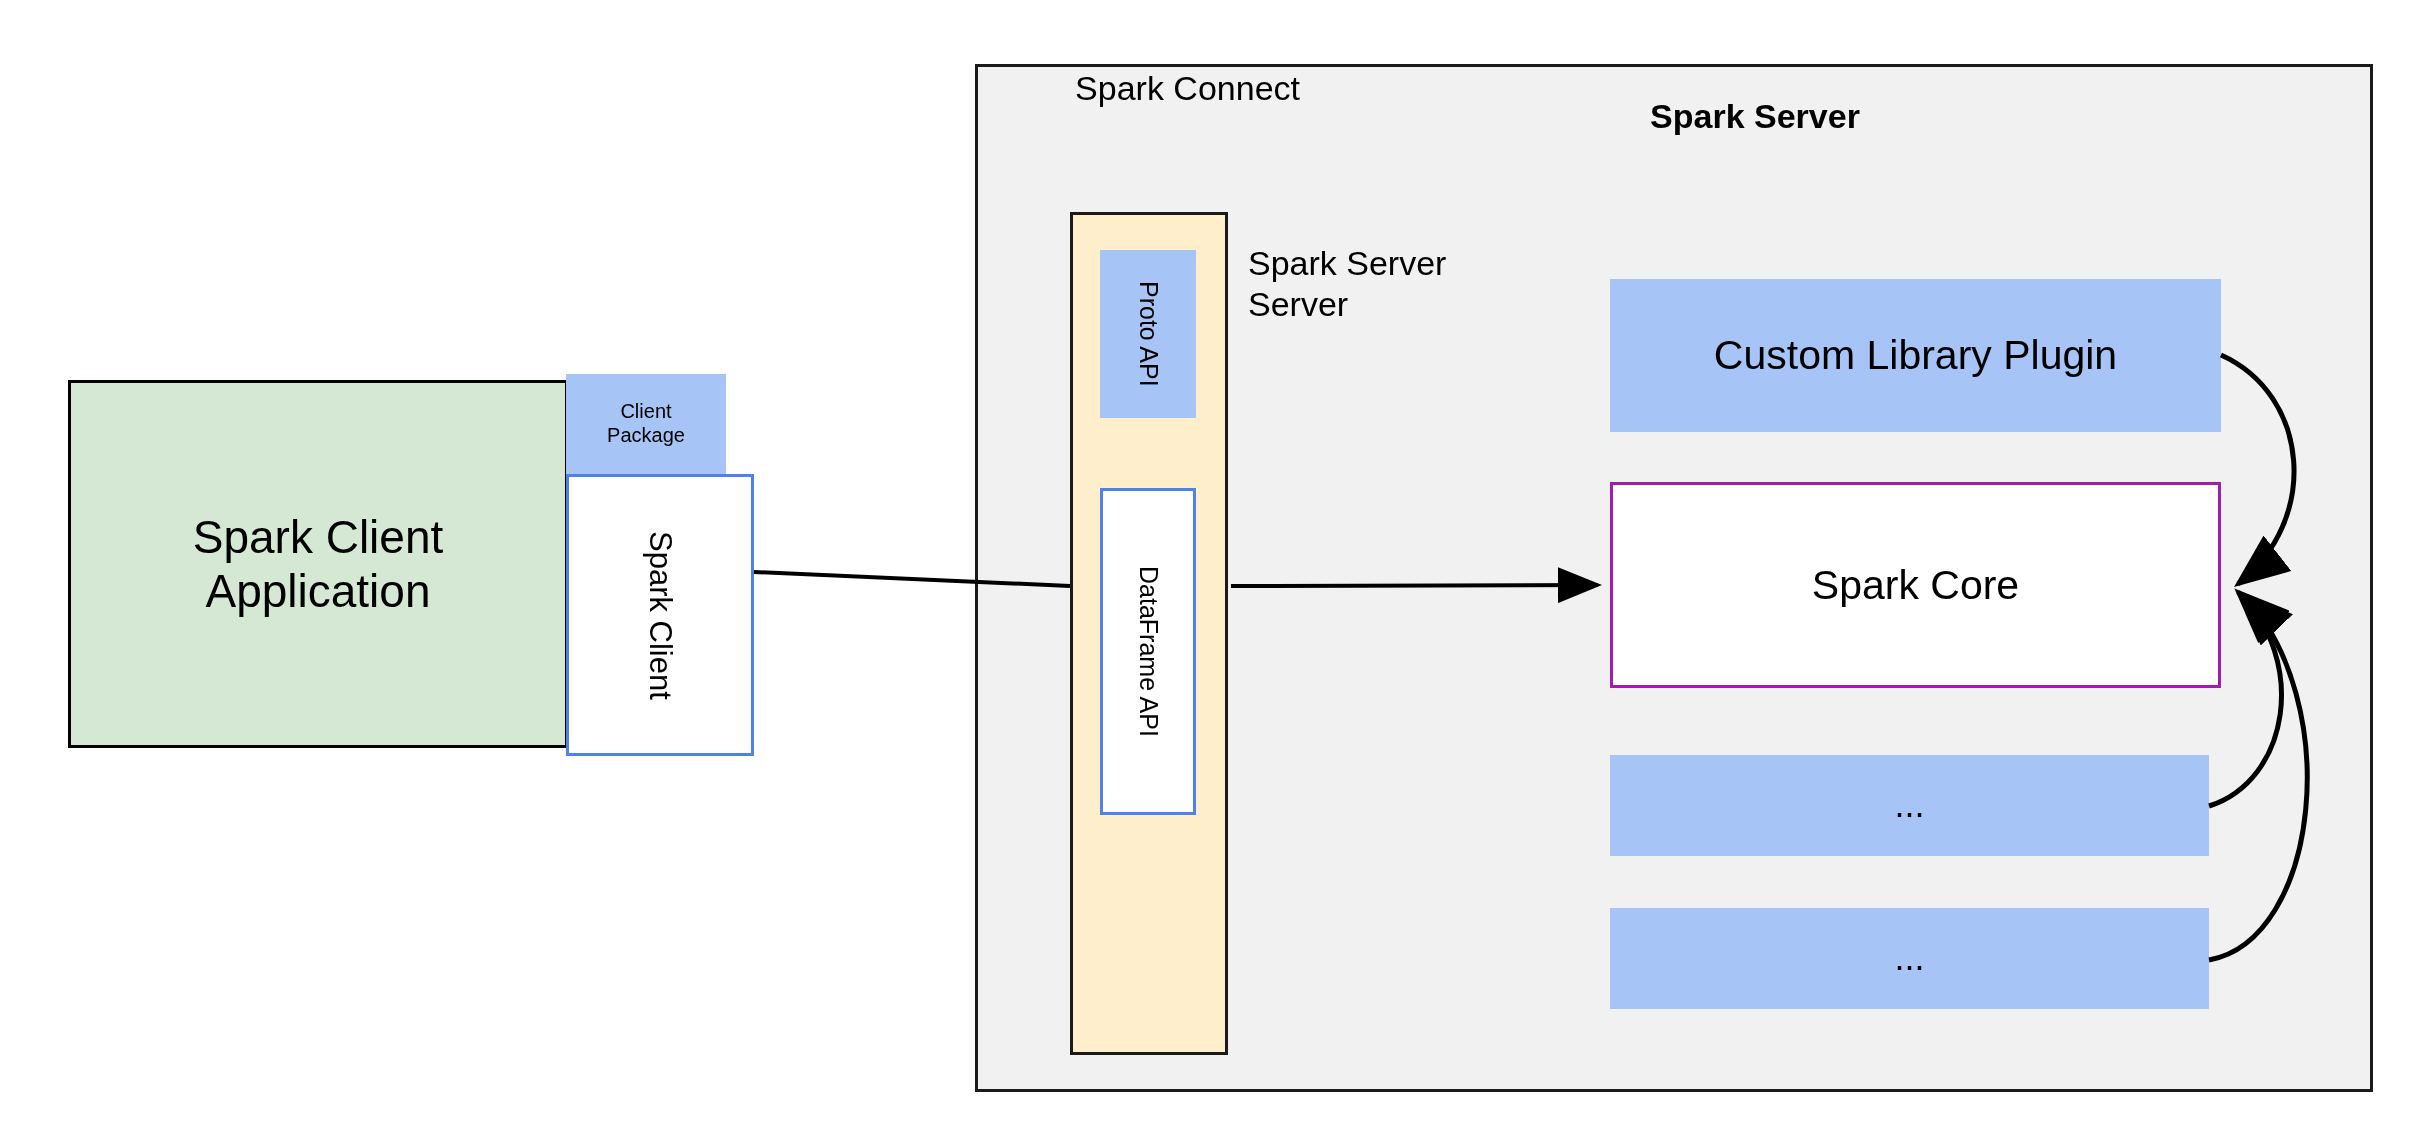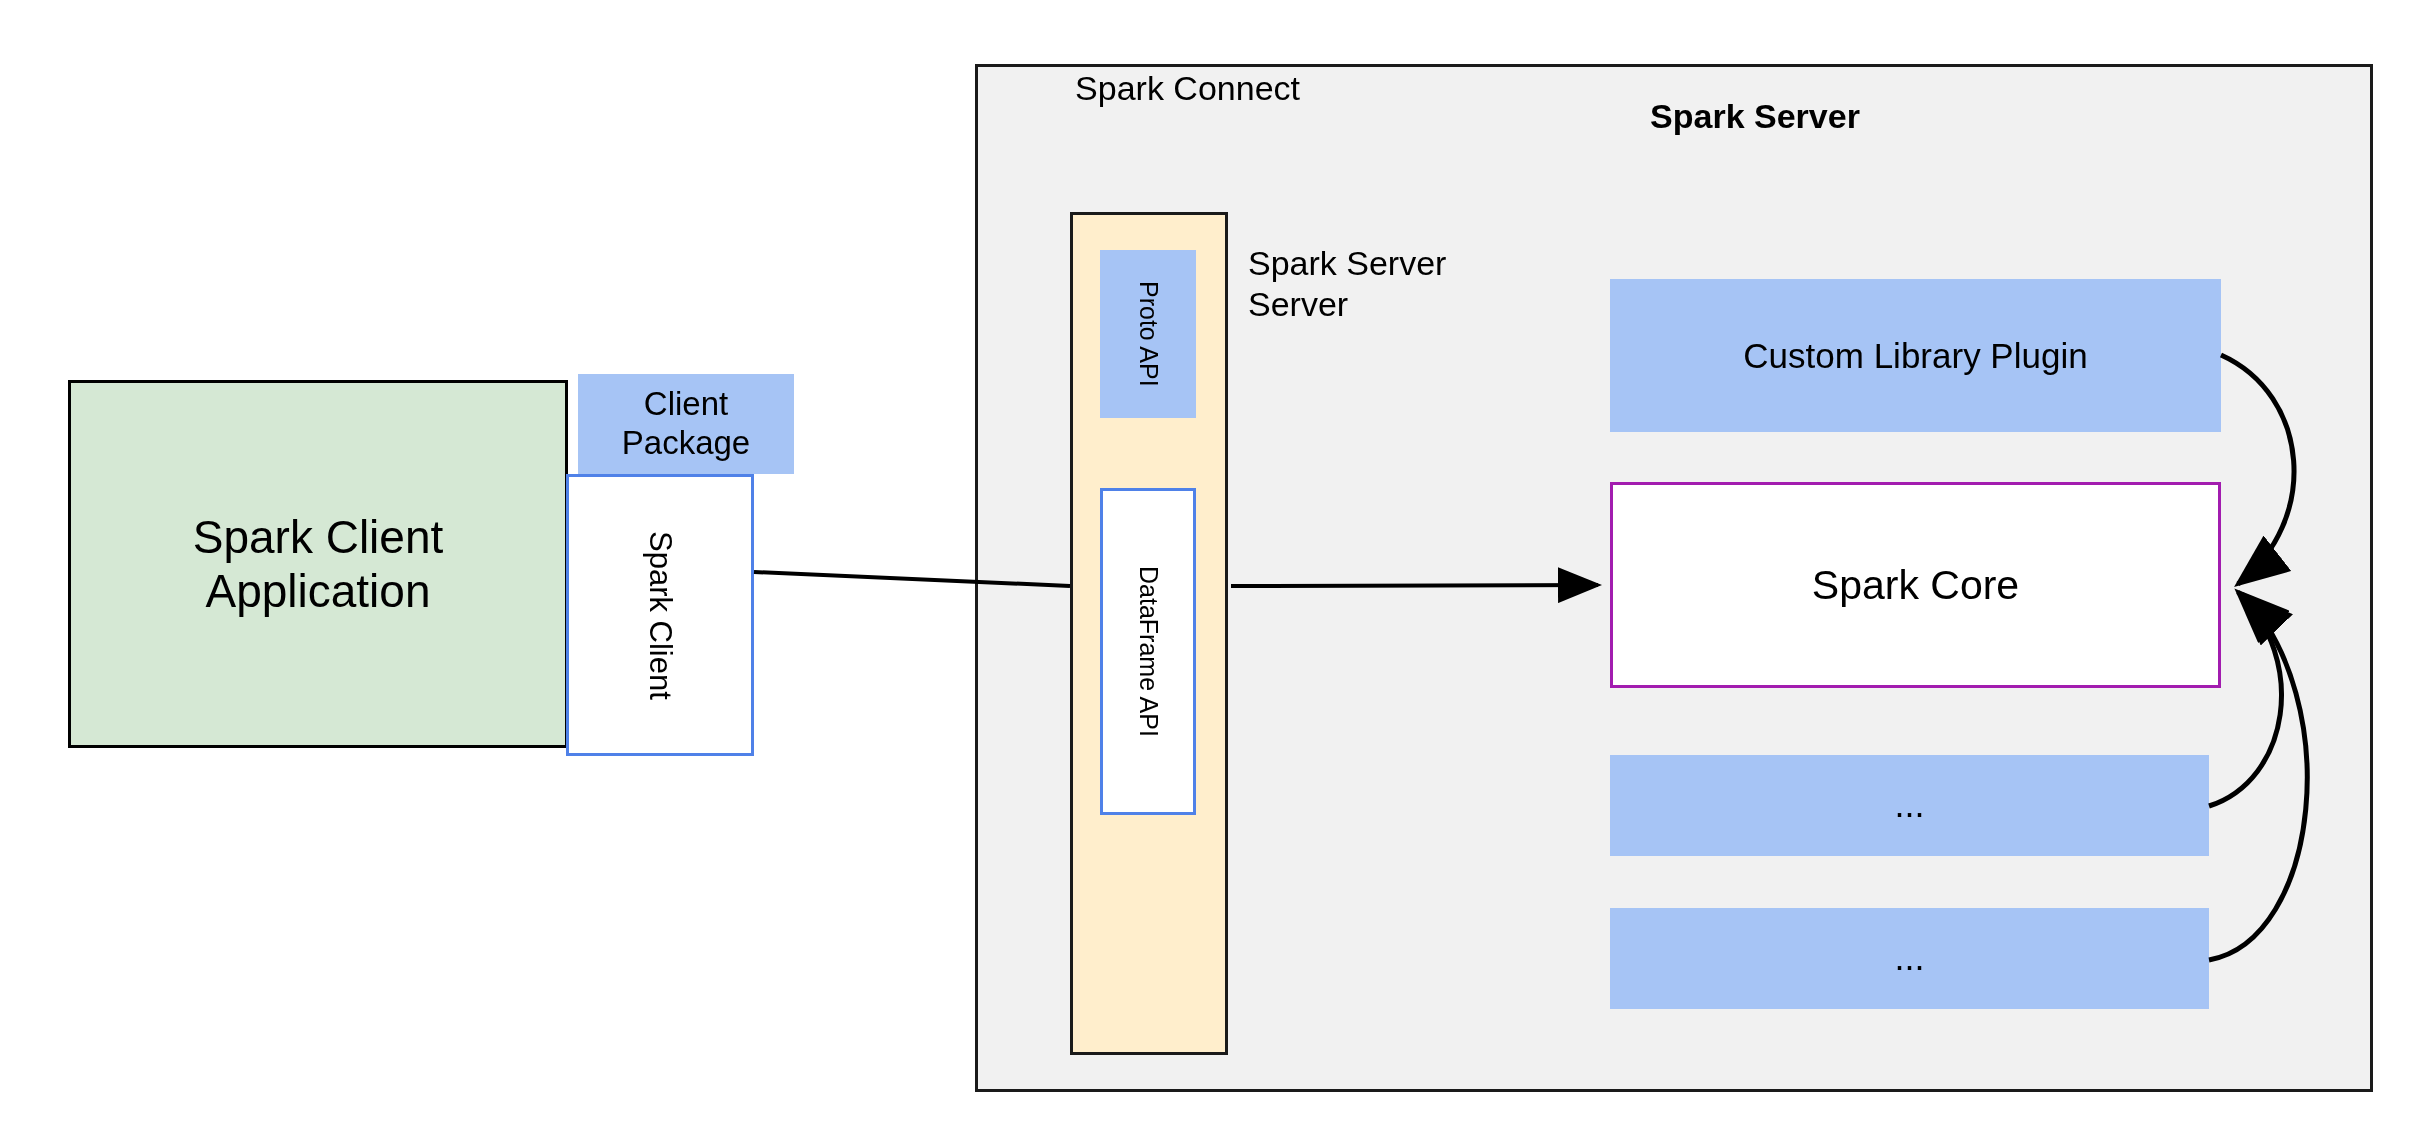--- a/index.html
+++ b/index.html
@@ -29,26 +29,25 @@
   }
   
   #client-app-box {
     left: 68px;  top: 380px;  width: 500px; height: 368px;
     background: #d5e8d4;
     border: 3px solid #000000;
     font-size: 46px;
     z-index: 2;
   }
   #client-package-box {
-    left: 566px; top: 374px; width: 216px; height: 100px;
-    background: #a6c4f5;
-    border: none;
-    font-size: 33px;
-    z-index: 3;
-    margin-left: 12px;
+    left: 566px; top: 374px; width: 160px; height: 100px;
+    background: #a6c4f5;
+    border: none;
+    font-size: 20px;
+    z-index: 3;
   }
   #spark-client-box {
     left: 566px; top: 474px; width: 188px; height: 282px;
     background: #ffffff;
     border: 3px solid #4f81e8;
     z-index: 3;
   }
   .vtext {
     writing-mode: vertical-rl;
     text-orientation: mixed;
@@ -111,21 +110,21 @@
     border: 3px solid #4f81e8;
     font-size: 25px;
     z-index: 4;
   }
 
   
   #custom-library-plugin-box {
     left: 1610px; top: 279px; width: 611px; height: 153px;
     background: #a6c4f5;
     border: none;
-    font-size: 35px;
+    font-size: 41px;
     z-index: 3;
   }
   #spark-core-box {
     left: 1610px; top: 482px; width: 611px; height: 206px;
     background: #ffffff;
     border: 3px solid #a21caf;
     font-size: 41px;
     z-index: 3;
   }
   #ellipsis-box-1 {

